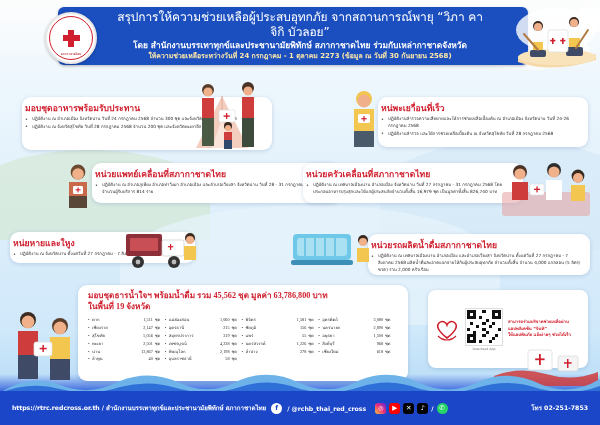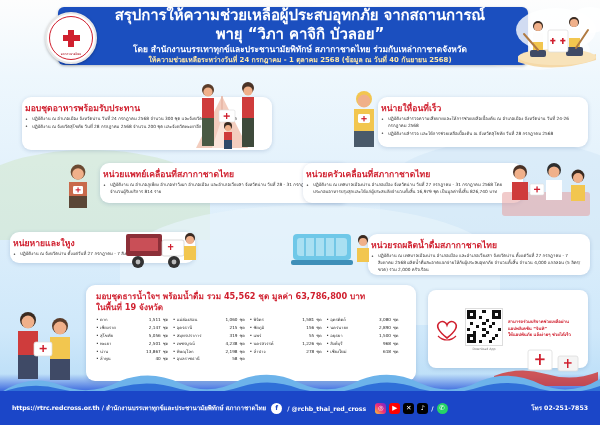--- a/index.html
+++ b/index.html
@@ -19,21 +19,21 @@
 
   
   .header { position:absolute; left:0; top:0; width:600px; height:72px; }
   .hdr-band {
     position:absolute; left:58px; top:7px; width:470px; height:58px;
     background:#1b4fbf; border-radius:6px;
     box-shadow:0 1px 3px rgba(0,0,0,.25);
     display:flex; flex-direction:column; align-items:center; justify-content:center;
     padding:3px 40px 3px 54px; text-align:center;
   }
-  .hdr-l1 { color:#ffffff; font-size:15px; font-weight:bold; line-height:1.25; letter-spacing:-.1px; }
+  .hdr-l1 { color:#ffffff; font-size:12px; font-weight:normal; line-height:1.25; letter-spacing:-.1px; }
   .hdr-l2 { color:#ffffff; font-size:8.4px; font-weight:bold; line-height:1.35; }
   .hdr-l3 { color:#ffe9a8; font-size:6.9px; font-weight:bold; line-height:1.5; }
 
   .logo { position:absolute; left:45px; top:12px; width:52px; height:52px; border-radius:50%;
     background:#fff; border:2px solid #e8e8e8; box-shadow:0 1px 3px rgba(0,0,0,.25);
     display:flex; align-items:center; justify-content:center; z-index:5; }
   .logo-ring { width:44px; height:44px; border-radius:50%; border:1.4px solid #d0202f;
     display:flex; align-items:center; justify-content:center; position:relative; }
   .cross { position:relative; width:17px; height:17px; }
   .cross:before,.cross:after { content:""; position:absolute; background:#d0202f; }
@@ -52,29 +52,29 @@
   }
   .card-title { color:#d0202f; font-size:8.6px; font-weight:bold; line-height:1.2; margin-bottom:3px; }
   .bullets { list-style:none; }
   .bullets li { position:relative; padding-left:7px; font-size:4.3px; line-height:1.55;
     color:#2a2a2a; margin-bottom:1px; }
   .bullets li:before { content:"•"; position:absolute; left:0; top:-.5px; color:#333; font-size:5px; }
 
   
   #card-food     { left:22px;  top:97px;  width:250px; height:53px; }
   #card-mobile   { left:378px; top:97px;  width:210px; height:50px; }
-  #card-medical  { left:100px;  top:163px; width:248px; height:40px; }
+  #card-medical  { left:92px;  top:163px; width:248px; height:40px; }
   #card-kitchen  { left:303px; top:163px; width:220px; height:40px; }
   #card-truck    { left:10px;  top:232px; width:185px; height:31px; }
   #card-water    { left:368px; top:234px; width:222px; height:41px; }
 
   
-  #summary { position:absolute; left:86px; top:285px; width:330px; height:96px;
+  #summary { position:absolute; left:78px; top:285px; width:330px; height:96px;
     background:#ffffff; border-radius:9px; box-shadow:0 1px 4px rgba(20,60,120,.18);
-    padding:6px 16px 5px 10px; }
+    padding:6px 16px 5px 10px;font-family:Liberation Serif, serif; }
   .sum-title { color:#d0202f; font-size:8.2px; font-weight:bold; line-height:1.3; }
   .prov-grid { display:flex; gap:3px; margin-top:4px; }
   .prov-col { flex:1; }
   .prov-row { display:flex; align-items:baseline; font-size:4.2px; line-height:1.62; color:#1f1f1f; }
   .prov-row .dot { width:4px; color:#333; font-size:4.6px; flex:0 0 4px; }
   .prov-row .nm  { flex:1 1 auto; white-space:nowrap; }
   .prov-row .vl  { flex:0 0 auto; text-align:right; padding:0 2px 0 1px; font-variant-numeric:tabular-nums; }
   .prov-row .un  { flex:0 0 7px; color:#333; }
 
   
@@ -117,21 +117,21 @@
   <div class="cloud" style="left:300px;top:2px;width:90px;height:22px;"></div>
   <div class="cloud" style="left:470px;top:30px;width:120px;height:40px;opacity:.55;"></div>
   <div class="hill" style="left:-30px;top:150px;width:240px;height:90px;background:#cfe6c6;opacity:.5;"></div>
   <div class="hill" style="left:380px;top:140px;width:260px;height:110px;background:#d3e8f6;opacity:.6;"></div>
   <div class="hill" style="left:120px;top:205px;width:380px;height:120px;background:#e7f3fb;opacity:.7;"></div>
 
   <div class="header">
     <div class="hdr-band">
       <div class="hdr-l1">สรุปการให้ความช่วยเหลือผู้ประสบอุทกภัย จากสถานการณ์พายุ “วิภา คาจิกิ บัวลอย”</div>
       <div class="hdr-l2">โดย สำนักงานบรรเทาทุกข์และประชานามัยพิทักษ์ สภากาชาดไทย  ร่วมกับเหล่ากาชาดจังหวัด</div>
-      <div class="hdr-l3">ให้ความช่วยเหลือระหว่างวันที่ 24 กรกฎาคม - 1 ตุลาคม 2568 (ข้อมูล ณ วันที่ 40 กันยายน 2568)</div>
+      <div class="hdr-l3">ให้ความช่วยเหลือระหว่างวันที่ 24 กรกฎาคม - 1 ตุลาคม 2273 (ข้อมูล ณ วันที่ 30 กันยายน 2568)</div>
     </div>
 
     <div class="logo">
       <div class="logo-ring">
         <div class="cross"></div>
         <div class="logo-txt">สภากาชาดไทย</div>
       </div>
     </div>
 
     <svg class="hdr-art" viewBox="0 0 96 72">
@@ -183,21 +183,21 @@
     <rect x="41" y="36" width="16" height="12" rx="1.6" fill="#fff" stroke="#ddd" stroke-width=".6"></rect>
     <rect x="48" y="39" width="1.3" height="6" fill="#d0202f"></rect>
       <rect x="45.6" y="41.4" width="6.2" height="1.4" fill="#d0202f"></rect>
     <circle cx="50" cy="52" r="4" fill="#3a2a20"></circle>
       <circle cx="50" cy="54" r="3" fill="#f0b08a"></circle>
     <path d="M46 58 h8 v10 h-8 z" fill="#cf3c3c"></path>
     <path d="M46 66 h8 v9 h-8 z" fill="#2f4a6a"></path>
   </svg>
 
   <div class="card" id="card-mobile">
-    <div class="card-title">หน่ายใหื่อนที่เร็ว</div>
+    <div class="card-title">หน่พะเยาื่อนที่เร็ว</div>
     <ul class="bullets">
       <li>ปฏิบัติงานสำรวจความเสียหายและให้การช่วยเหลือเบื้องต้น ณ อำเภอเมือง จังหวัดน่าน วันที่ 24-26 กรกฎาคม 2568</li>
       <li>ปฏิบัติงานสำรวจ และให้การช่วยเหลือเบื้องต้น ณ จังหวัดสุโขทัย วันที่ 28 กรกฎาคม 2568</li>
     </ul>
   </div>
   <svg class="fig" style="left:342px;top:86px;width:46px;height:62px;" viewBox="0 0 46 62">
     <circle cx="22" cy="13" r="8" fill="#f2c64f"></circle>
     <circle cx="22" cy="15" r="6.4" fill="#f0b08a"></circle>
     <path d="M12 23 h20 v24 h-20 z" fill="#f2c64f"></path>
     <path d="M12 45 h20 v16 h-20 z" fill="#4a5a6a"></path>

